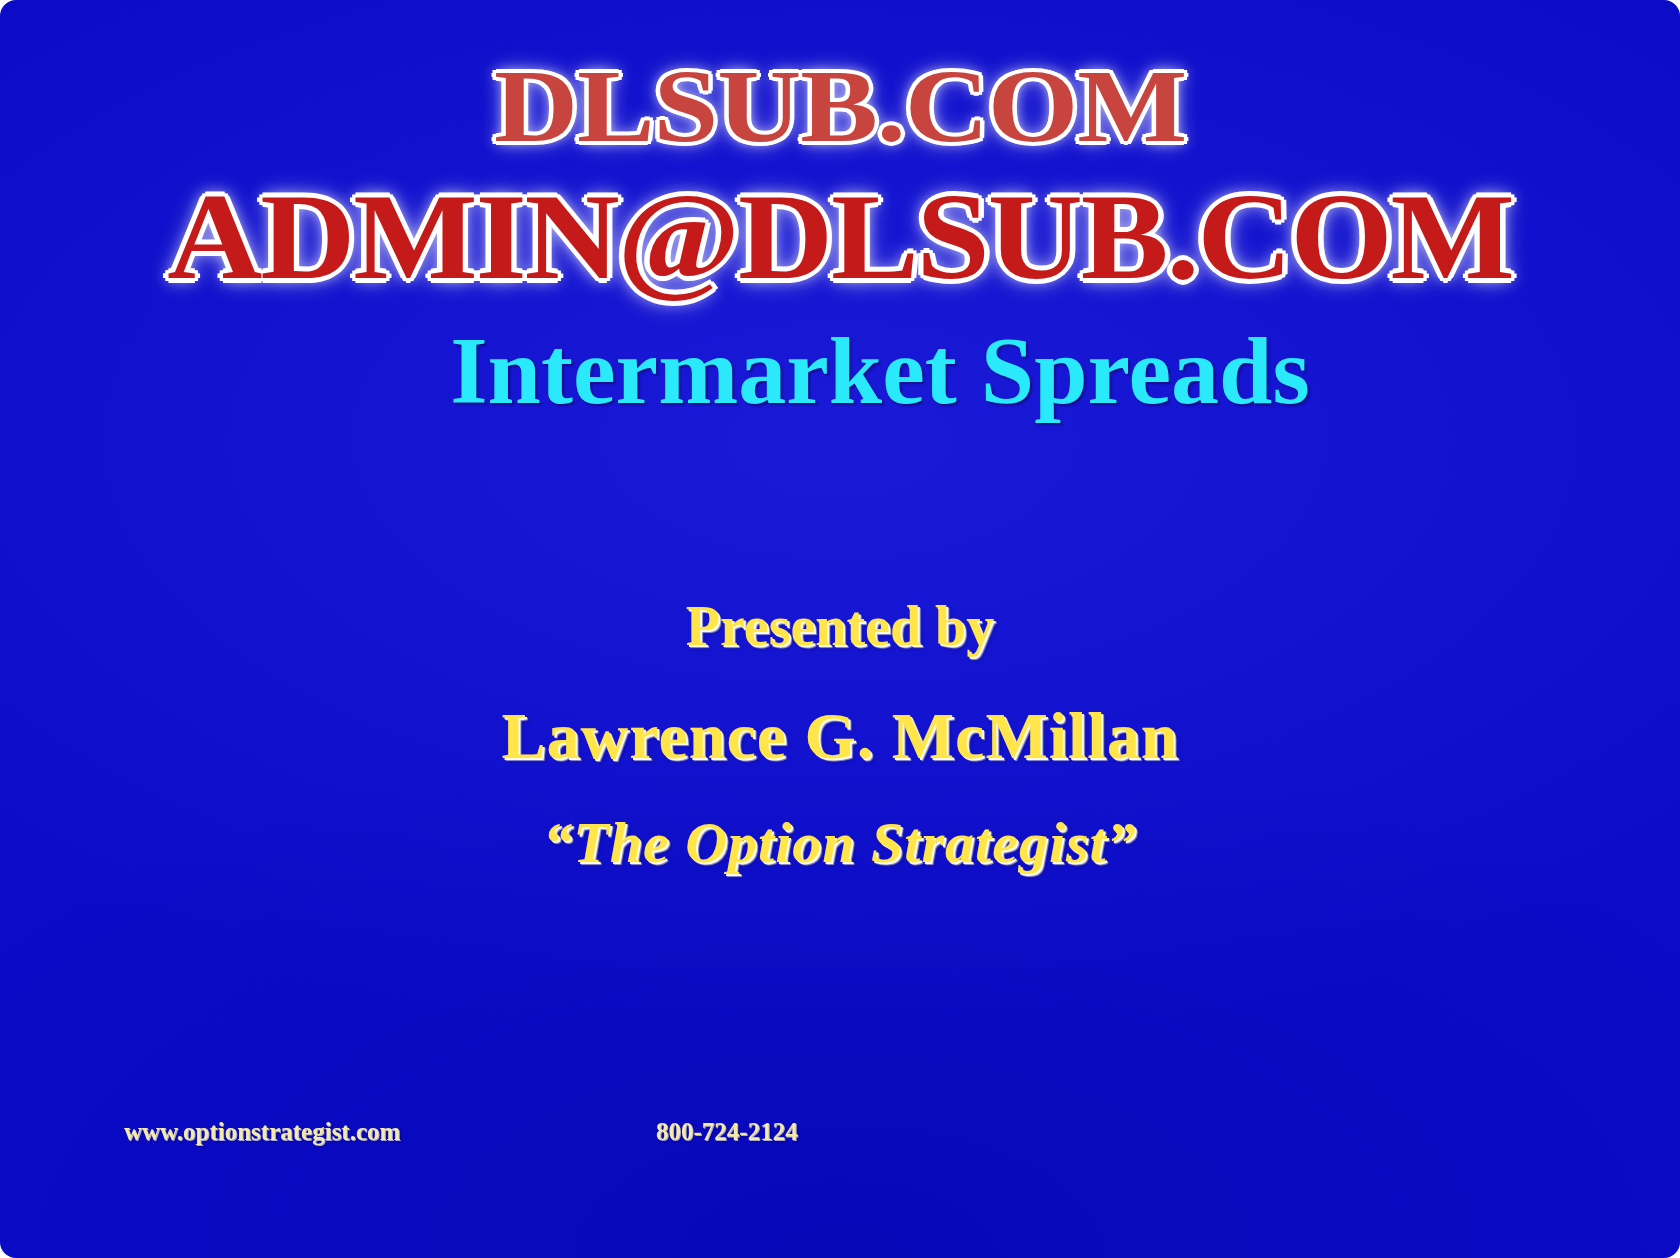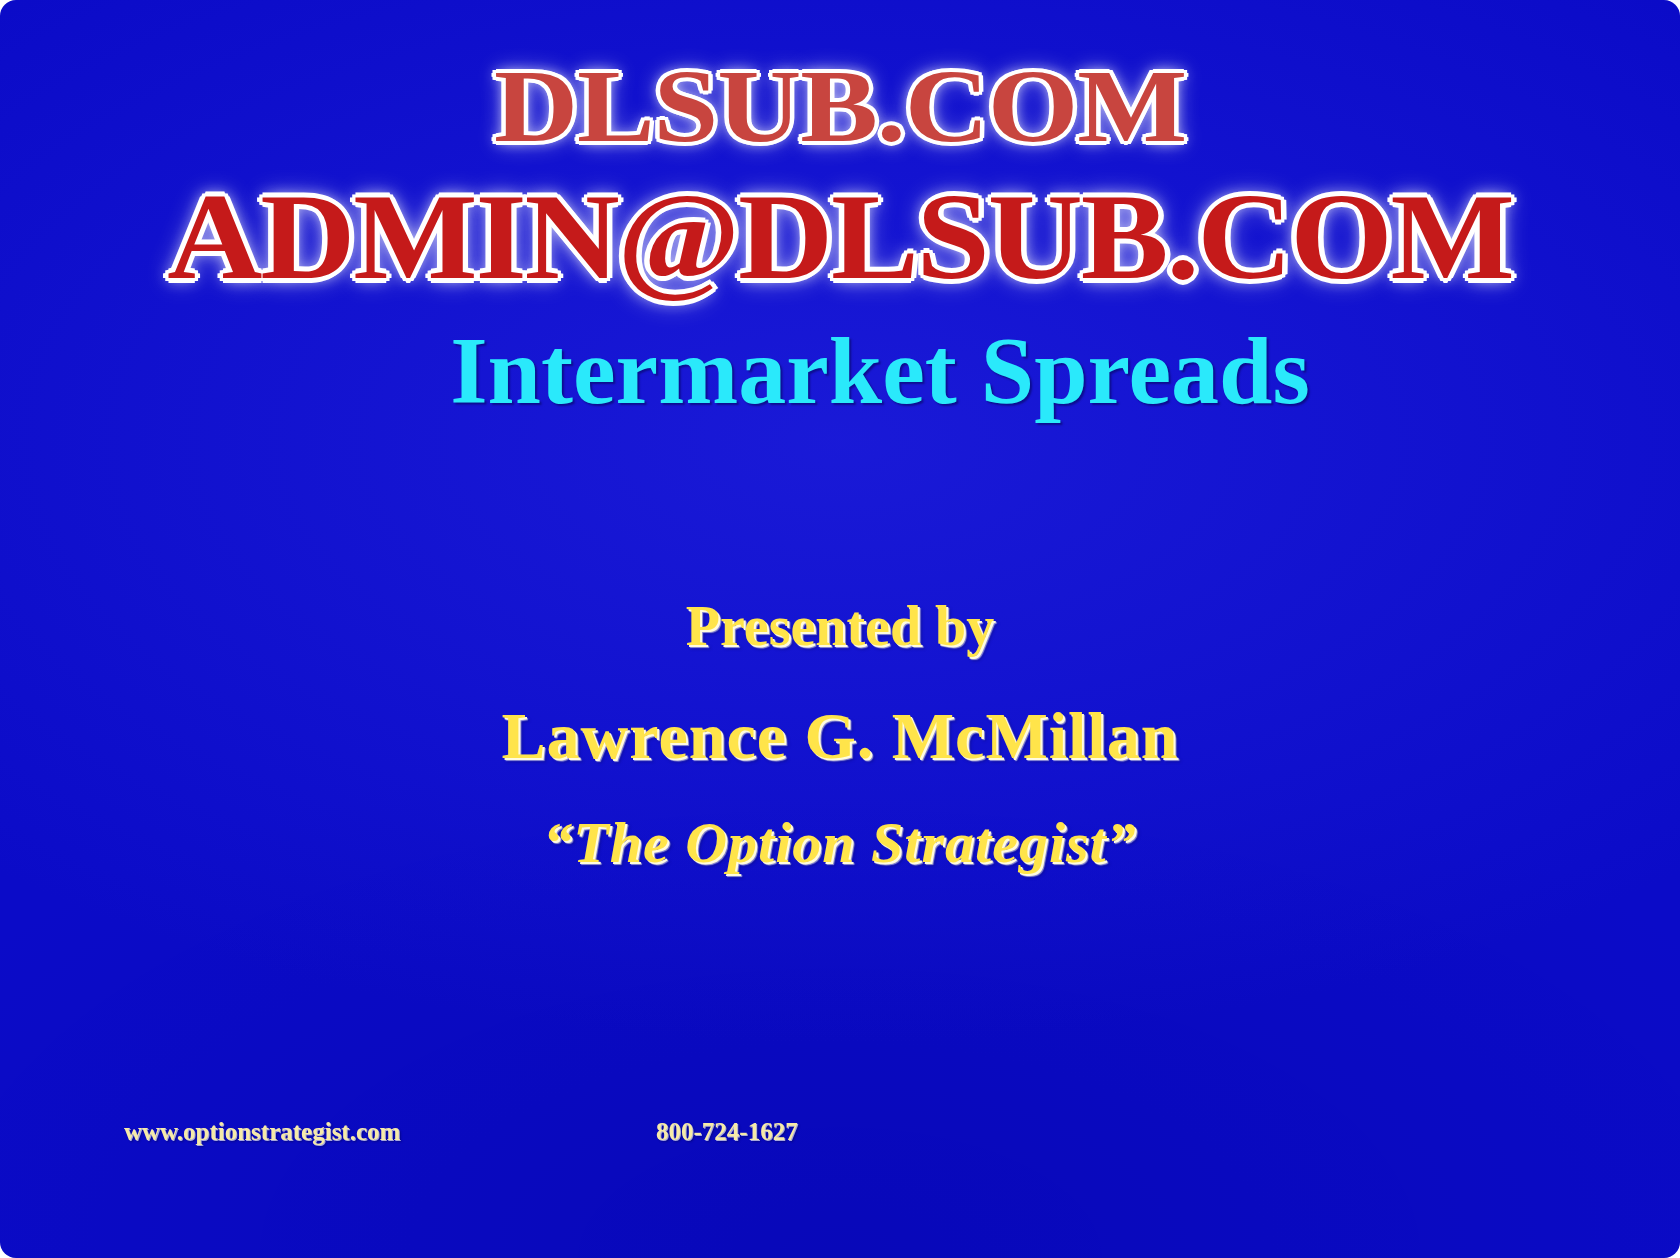--- a/index.html
+++ b/index.html
@@ -159,16 +159,16 @@
   <div class="layer" id="title">Intermarket Spreads</div>
 
   <div class="layer" id="presenter-block">
     <div class="presenter-line" id="presented-by">Presented by</div>
     <div class="presenter-line" id="presenter-name">Lawrence G. McMillan</div>
     <div class="presenter-line" id="presenter-tagline">“The Option Strategist”</div>
   </div>
 
   <div id="footer">
     <span class="footer-item" id="footer-website">www.optionstrategist.com</span>
-    <span class="footer-item" id="footer-phone">800-724-1627</span>
+    <span class="footer-item" id="footer-phone">800-724-2124</span>
   </div>
 
 </div>
 
 </body></html>

